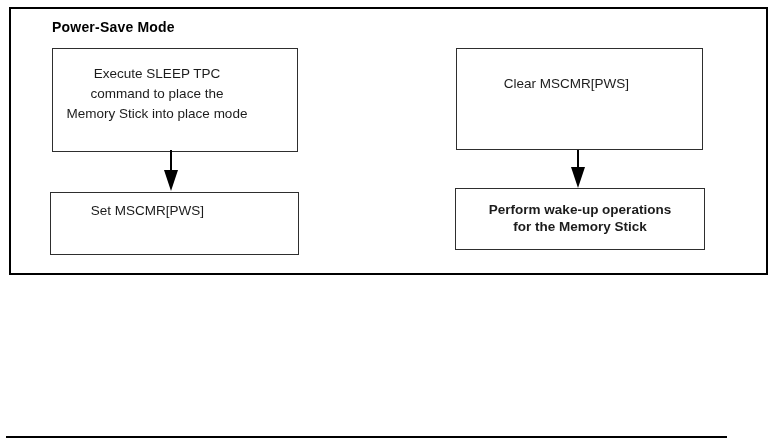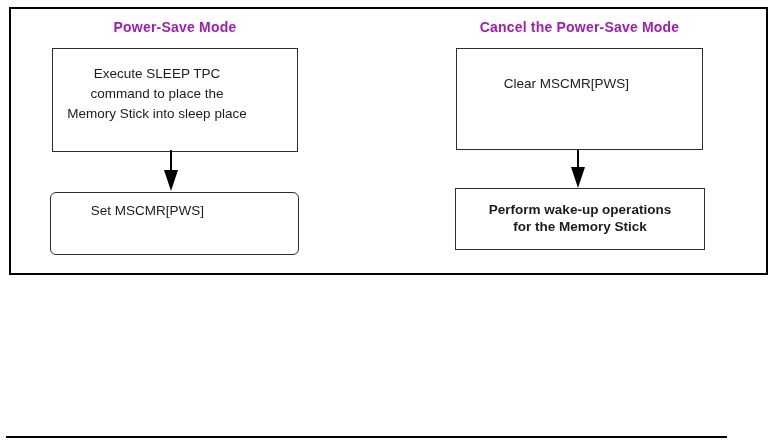--- a/index.html
+++ b/index.html
@@ -19,44 +19,43 @@
     border: 2px solid #000000;
     box-sizing: border-box;
     background: #ffffff;
   }
 
   .flow-title {
     position: absolute;
     font-weight: bold;
     font-size: 14px;
     line-height: 14px;
-    text-align: center;
     letter-spacing: 0.2px;
-    color: #a21caf;
+    color: #000000;
   }
   #title-left  { left: 52px;  top: 20px; width: 246px; }
   #title-right { left: 456px; top: 20px; width: 247px; }
 
   .step-box {
     position: absolute;
     border: 1.5px solid #2e2e2e;
     box-sizing: border-box;
     background: #ffffff;
   }
   .step-text {
     display: block;
     font-size: 13.5px;
     text-align: center;
     white-space: pre-line;
     color: #1c1c1c;
   }
   #box-l1 { left: 52px;  top: 48px;  width: 246px; height: 104px; }
   #box-l1 .step-text { padding-top: 15px; line-height: 20px; transform: translateX(-18px); }
 
-  #box-l2 { left: 50px;  top: 192px; width: 249px; height: 63px; border-radius: 6px; }
+  #box-l2 { left: 50px;  top: 192px; width: 249px; height: 63px; }
   #box-l2 .step-text { padding-top: 9px;  line-height: 17px; transform: translateX(-27px); }
 
   #box-r1 { left: 456px; top: 48px;  width: 247px; height: 102px; }
   #box-r1 .step-text { padding-top: 26px; line-height: 17px; transform: translateX(-13px); text-align: center; }
 
   #box-r2 { left: 455px; top: 188px; width: 250px; height: 62px; }
   #box-r2 .step-text { padding-top: 12px; line-height: 17px; font-weight: bold; }
 
   .arrow-stem { position: absolute; width: 2px; background: #000000; }
   .arrow-head {
@@ -81,31 +80,30 @@
 
 <div class="stage">
 
   <div class="frame"></div>
 
   <div class="flow-title" id="title-left">Power-Save Mode</div>
 
   <div class="step-box" id="box-l1">
     <span class="step-text">Execute SLEEP TPC
 command to place the
-Memory Stick into sleep place</span>
+Memory Stick into place mode</span>
   </div>
 
   <div class="arrow-stem" id="arrow-l-stem"></div>
   <div class="arrow-head" id="arrow-l-head"></div>
 
   <div class="step-box" id="box-l2">
     <span class="step-text">Set MSCMR[PWS]</span>
   </div>
 
-  <div class="flow-title" id="title-right">Cancel the Power-Save Mode</div>
 
   <div class="step-box" id="box-r1">
     <span class="step-text">Clear MSCMR[PWS]</span>
   </div>
 
   <div class="arrow-stem" id="arrow-r-stem"></div>
   <div class="arrow-head" id="arrow-r-head"></div>
 
   <div class="step-box" id="box-r2">
     <span class="step-text">Perform wake-up operations

